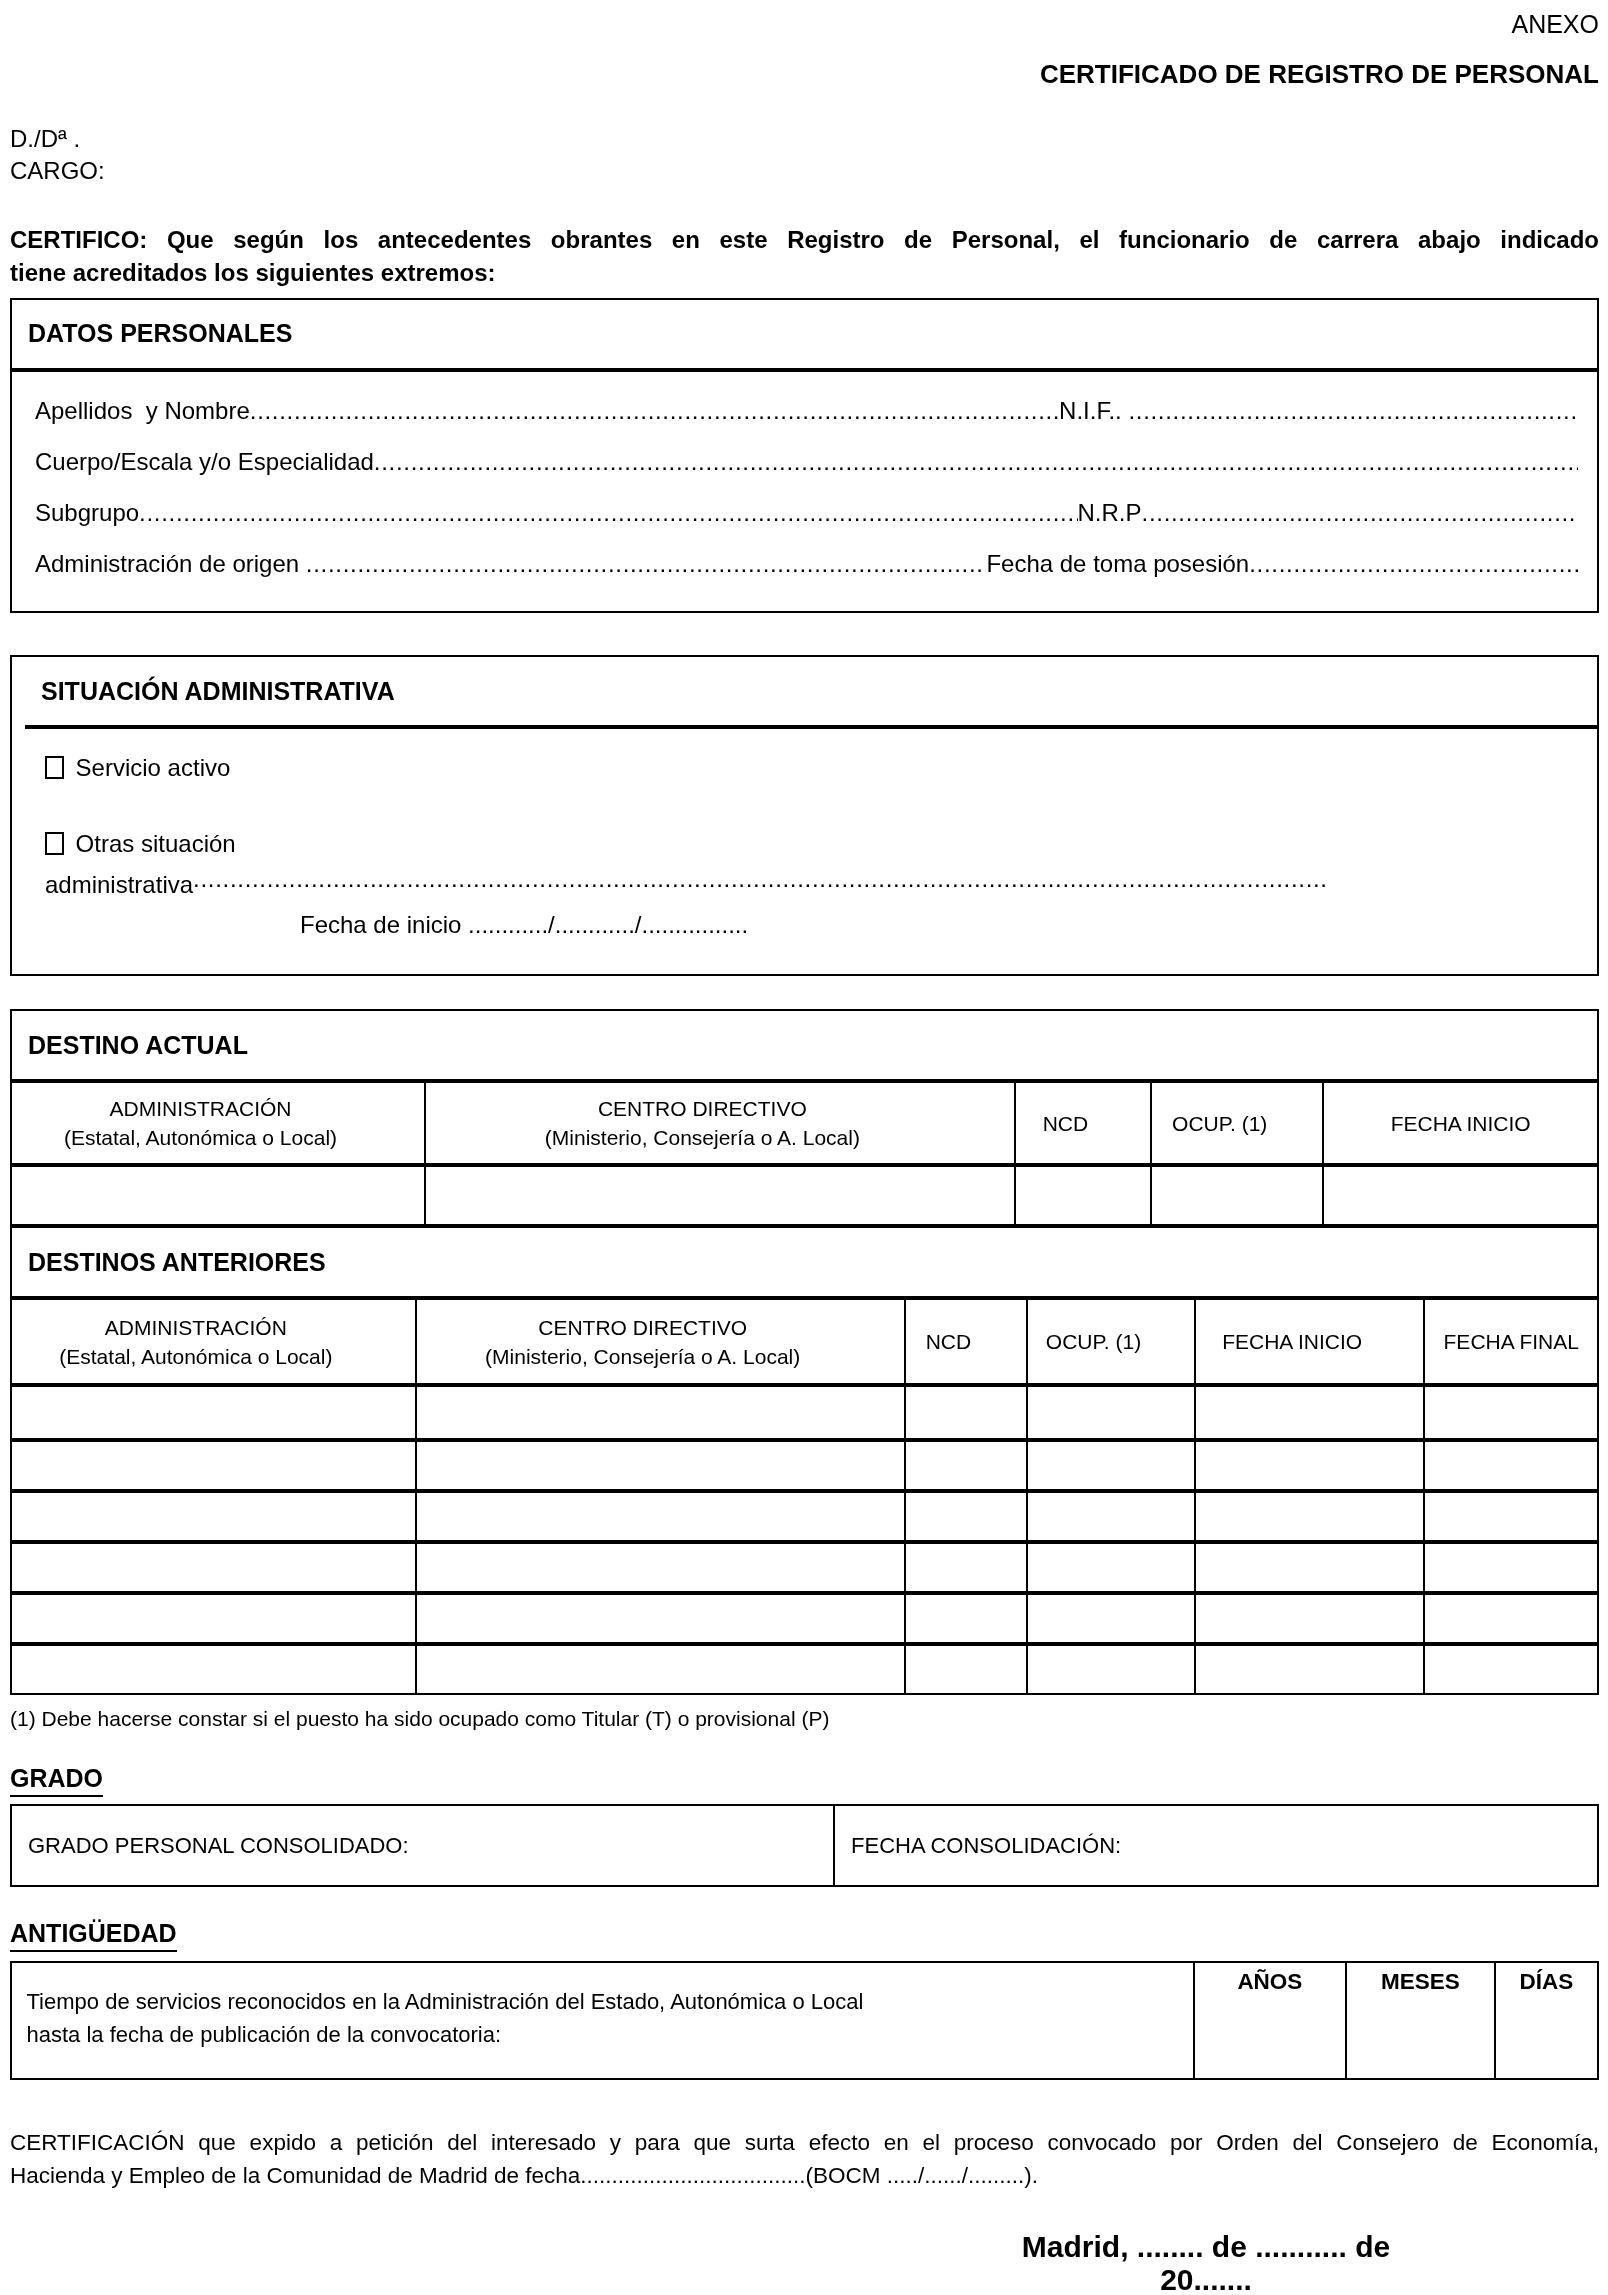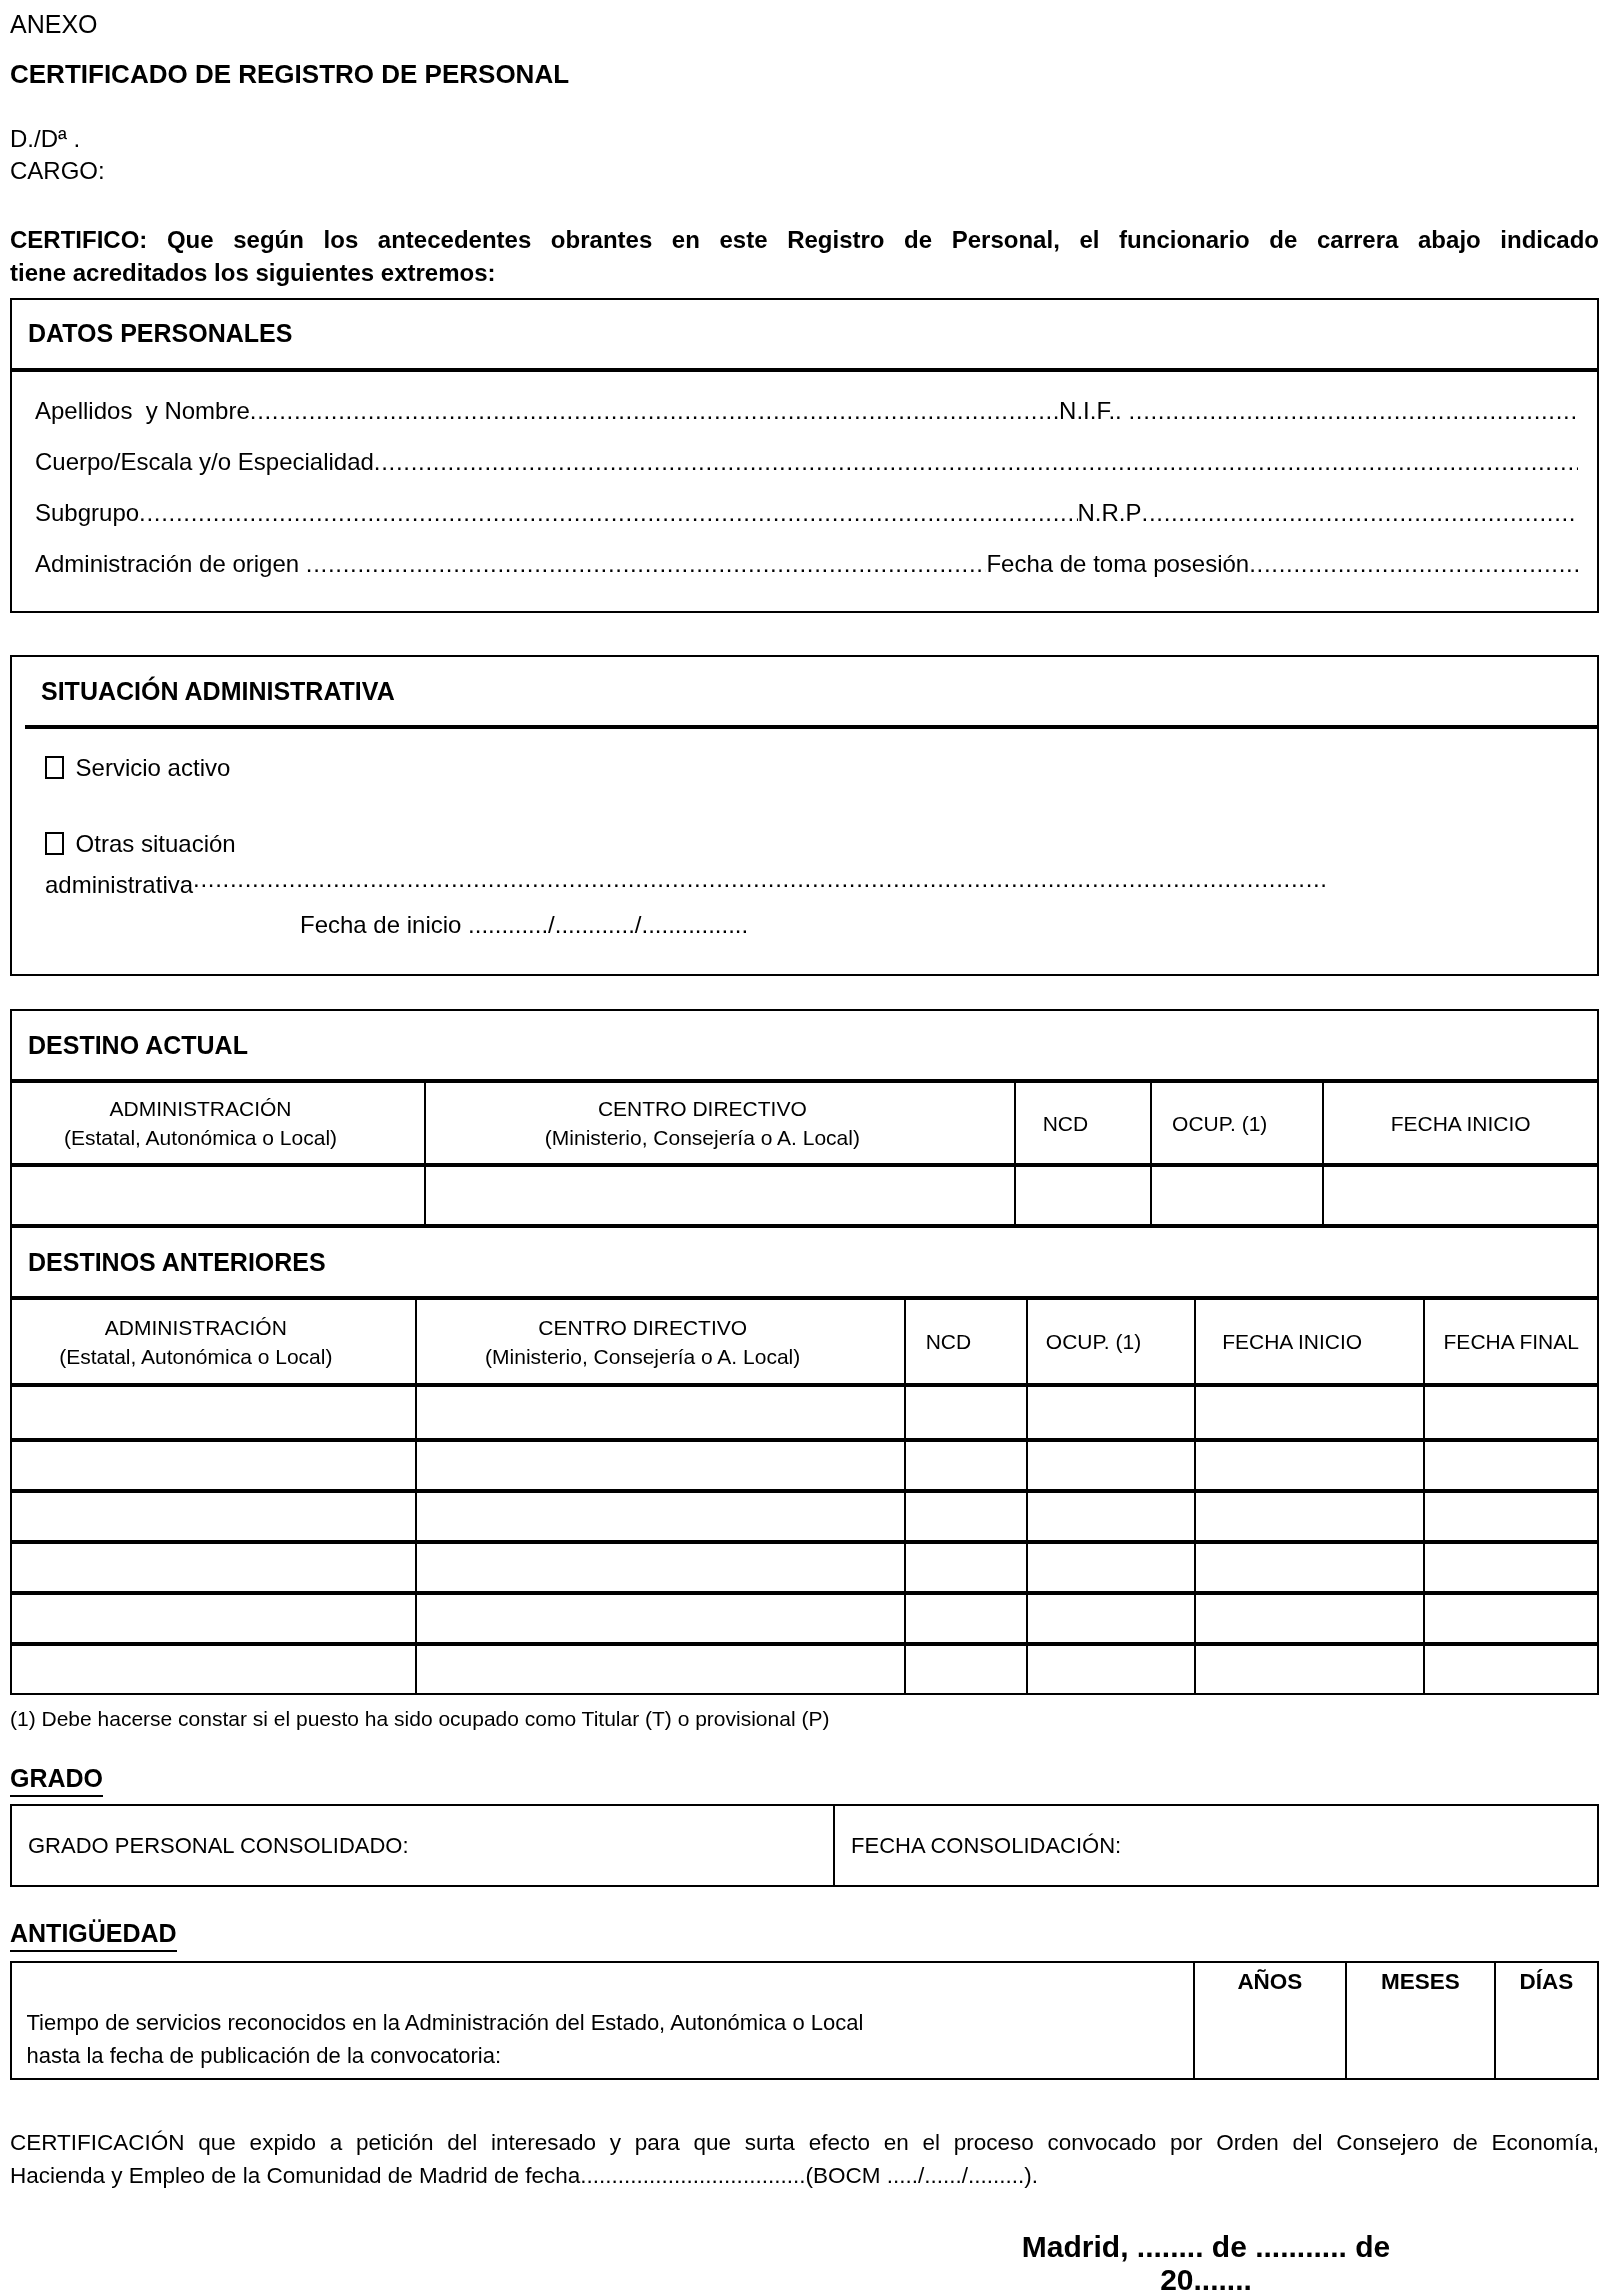--- a/index.html
+++ b/index.html
@@ -6,21 +6,21 @@
   html, body { background: #fff; }
   body {
     width: 1609px;
     min-height: 2295px;
     font-family: "Liberation Sans", "DejaVu Sans", sans-serif;
     color: #000;
     background: #fff;
   }
   .page { width: 1609px; min-height: 2295px; padding: 8.7px 10px 29px 10px; }
 
-  .center { text-align: left; }
+  .center { text-align: right; }
   .anexo { font-size: 25px; margin-top: 1.4px; }
   .doc-title { font-size: 26px; font-weight: bold; margin-top: 20px; }
 
   .intro { font-size: 24px; margin-top: 33px; line-height: 32px; }
   .certifico { font-size: 24px; font-weight: bold; margin-top: 36px; line-height: 33px; }
   .justify-full { text-align: justify; text-align-last: justify; }
 
   .lbl { white-space: pre; }
 
   .box { border: 2.9px solid #000; background: #fff; }
@@ -98,21 +98,21 @@
     display: flex; align-items: center;
     font-size: 22px; padding-left: 16px;
   }
   .grado-c1 { width: 51.8%; }
   .grado-c2 { width: 48.2%; border-left: 2.2px solid #000; }
 
   
   .ant-box { display: flex; height: 119px; margin-top: 8.7px; }
   .antg-left {
     width: 74.5%; display: flex; flex-direction: column;
-    justify-content: flex-end; padding: 0 7.2px 5.8px 14.5px;
+    justify-content: center; padding: 0 7.2px 5.8px 14.5px;
     font-size: 22px; line-height: 33px;
   }
   .antg-col {
     border-left: 2.2px solid #000;
     font-weight: bold; font-size: 22.5px; text-align: center; padding-top: 5.8px;
   }
   .antg-anos { width: 9.6%; } .antg-meses { width: 9.4%; } .antg-dias { width: 6.5%; }
 
   .certificacion { font-size: 22.5px; margin-top: 46px; line-height: 33px; }
 

